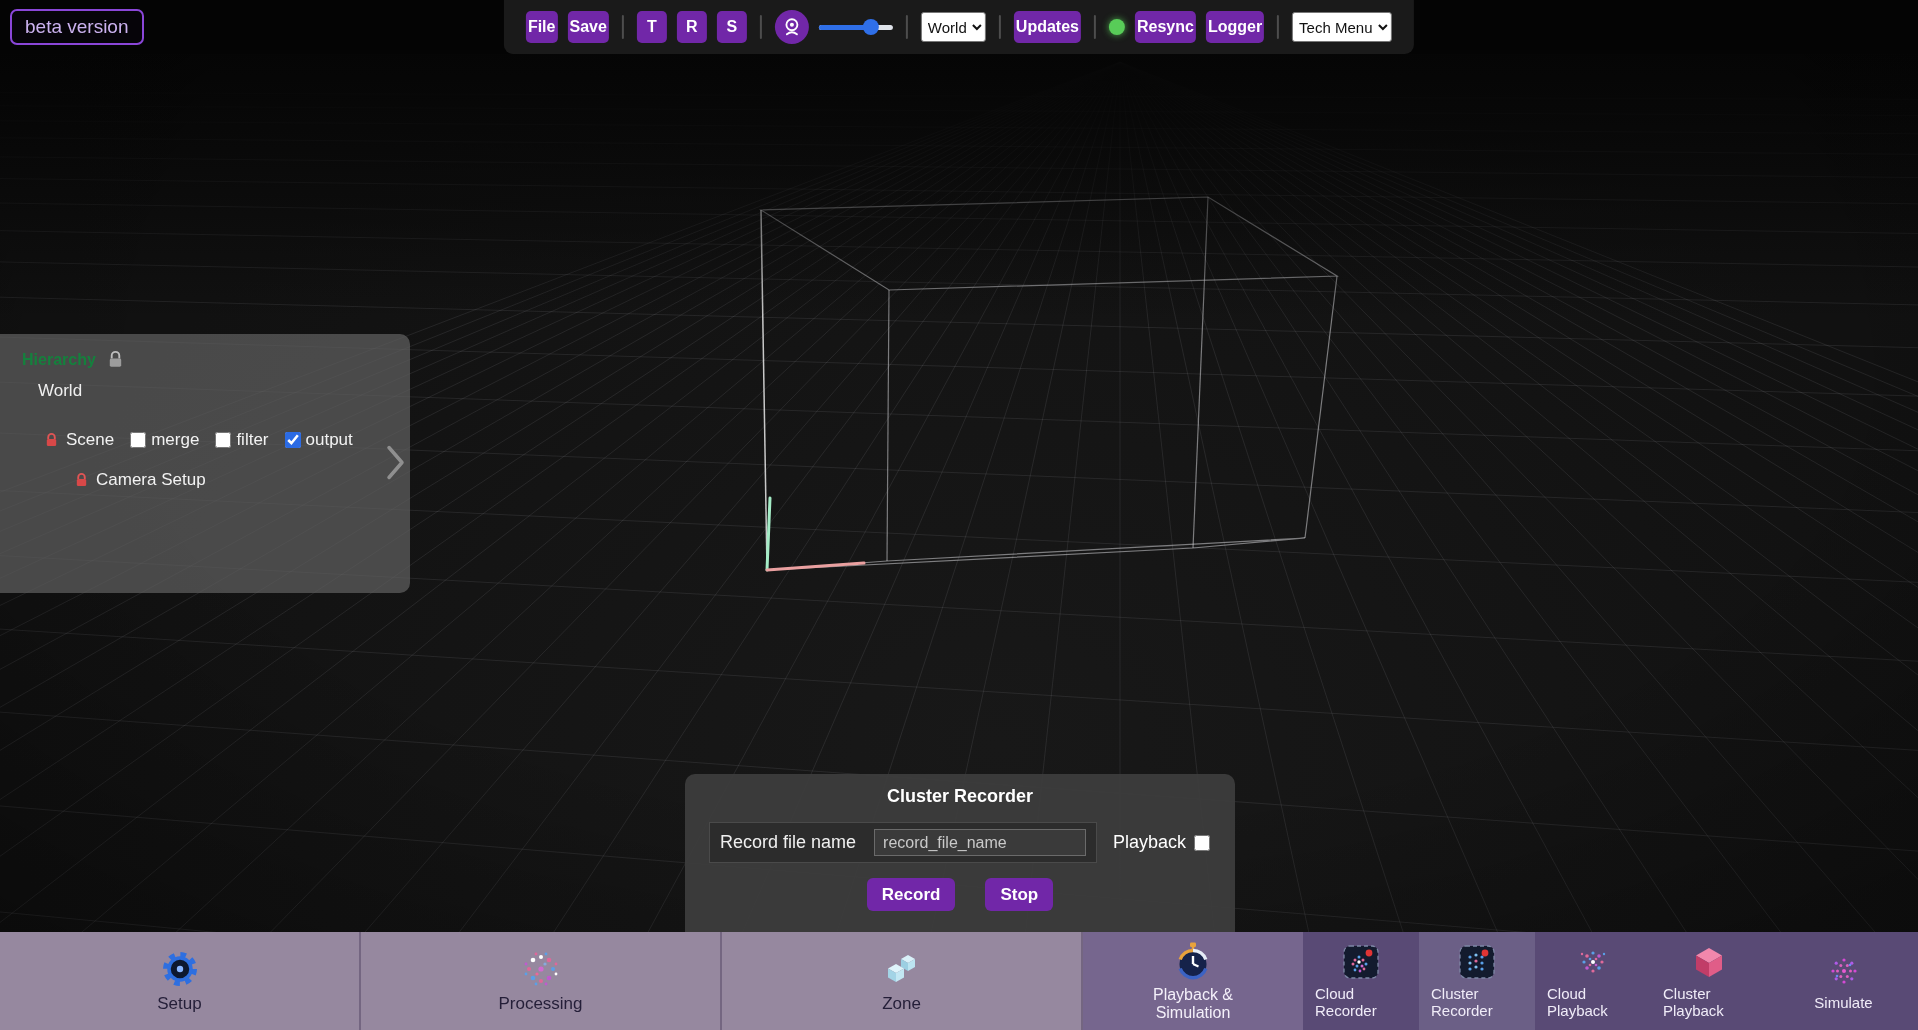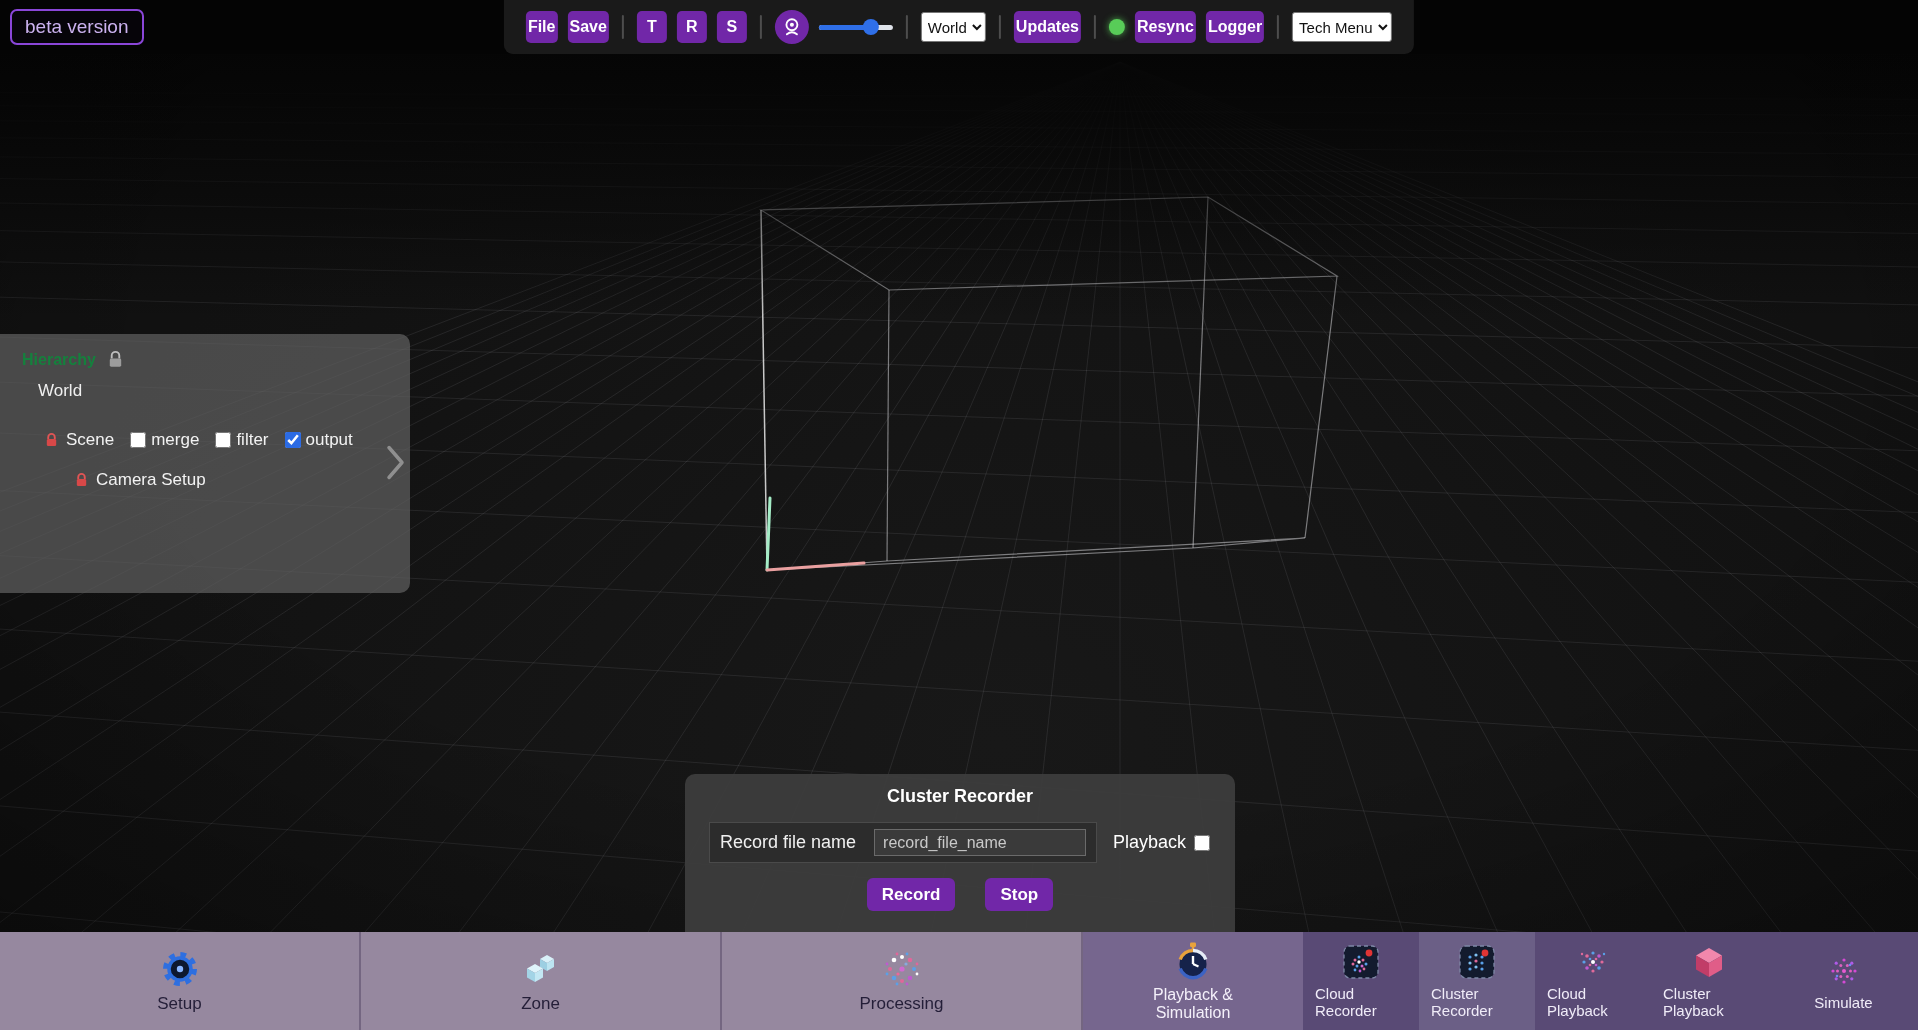--- a/index.html
+++ b/index.html
@@ -318,32 +318,20 @@
     <svg width="42" height="42" viewBox="0 0 42 42">
       <circle cx="21" cy="21" r="13" fill="none" stroke="#2e6fe0" stroke-width="8" stroke-dasharray="5.1 5.1"></circle>
       <circle cx="21" cy="21" r="11" fill="#0d1830"></circle>
       <circle cx="21" cy="21" r="11" fill="none" stroke="#2e6fe0" stroke-width="3.5"></circle>
       <circle cx="21" cy="21" r="3.2" fill="#8ab6ff"></circle>
     </svg>
     <span class="nav-label">Setup</span>
   </div>
 
   <div class="nav-cell nav-main">
-    <svg width="46" height="42" viewBox="0 0 46 42">
-      <polygon points="29,7 36,11 29,15 22,11" fill="#d9f1f9"></polygon>
-      <polygon points="22,11 29,15 29,23 22,19" fill="#9ccfe2"></polygon>
-      <polygon points="36,11 29,15 29,23 36,19" fill="#bce4f1"></polygon>
-      <polygon points="17,16 25,20.5 17,25 9,20.5" fill="#dff4fb"></polygon>
-      <polygon points="9,20.5 17,25 17,34 9,29.5" fill="#a3d4e6"></polygon>
-      <polygon points="25,20.5 17,25 17,34 25,29.5" fill="#c3e7f3"></polygon>
-    </svg>
-    <span class="nav-label">Zone</span>
-  </div>
-
-  <div class="nav-cell nav-main">
     <svg width="42" height="42" viewBox="0 0 42 42">
       <circle cx="21" cy="9" r="2" fill="#fff"></circle>
         <circle cx="29" cy="12" r="2.3" fill="#e0679a"></circle>
       <circle cx="33" cy="21" r="2" fill="#5aa0e8"></circle>
         <circle cx="29" cy="30" r="2.3" fill="#c05ad0"></circle>
       <circle cx="21" cy="33" r="2" fill="#e0679a"></circle>
         <circle cx="13" cy="30" r="2.3" fill="#5aa0e8"></circle>
       <circle cx="9" cy="21" r="2" fill="#e0679a"></circle>
         <circle cx="13" cy="12" r="2.3" fill="#ffffff"></circle>
       <circle cx="21" cy="21" r="2.6" fill="#d06ad0"></circle>
@@ -354,20 +342,32 @@
         <circle cx="36" cy="26" r="1.4" fill="#fff"></circle>
       <circle cx="6" cy="26" r="1.4" fill="#5aa0e8"></circle>
         <circle cx="26" cy="36" r="1.4" fill="#c05ad0"></circle>
       <circle cx="16" cy="36" r="1.4" fill="#5aa0e8"></circle>
         <circle cx="25" cy="16" r="1.6" fill="#88aadd"></circle>
       <circle cx="17" cy="26" r="1.6" fill="#ee6699"></circle>
     </svg>
     <span class="nav-label">Processing</span>
   </div>
 
+  <div class="nav-cell nav-main">
+    <svg width="46" height="42" viewBox="0 0 46 42">
+      <polygon points="29,7 36,11 29,15 22,11" fill="#d9f1f9"></polygon>
+      <polygon points="22,11 29,15 29,23 22,19" fill="#9ccfe2"></polygon>
+      <polygon points="36,11 29,15 29,23 36,19" fill="#bce4f1"></polygon>
+      <polygon points="17,16 25,20.5 17,25 9,20.5" fill="#dff4fb"></polygon>
+      <polygon points="9,20.5 17,25 17,34 9,29.5" fill="#a3d4e6"></polygon>
+      <polygon points="25,20.5 17,25 17,34 25,29.5" fill="#c3e7f3"></polygon>
+    </svg>
+    <span class="nav-label">Zone</span>
+  </div>
+
   <div class="nav-cell nav-ps">
     <svg width="42" height="42" viewBox="0 0 42 42">
       <rect x="18" y="2.5" width="6" height="4.5" rx="1.2" fill="#e8a23c"></rect>
       <line x1="21" y1="7" x2="21" y2="10" stroke="#e8a23c" stroke-width="2.5"></line>
       <circle cx="21" cy="24" r="13.5" fill="#15224a"></circle>
       <path d="M21 10.5 A13.5 13.5 0 0 0 8.2 19.5" fill="none" stroke="#e8a23c" stroke-width="3.4"></path>
       <path d="M21 10.5 A13.5 13.5 0 0 1 33.8 19.5" fill="none" stroke="#e6ecf6" stroke-width="3.4"></path>
       <path d="M8.2 28.5 A13.5 13.5 0 0 0 33.8 28.5" fill="none" stroke="#3b63c4" stroke-width="3.4"></path>
       <line x1="21" y1="24" x2="21" y2="16" stroke="#fff" stroke-width="2.4"></line>
       <line x1="21" y1="24" x2="26.5" y2="26.5" stroke="#fff" stroke-width="2.2"></line>

